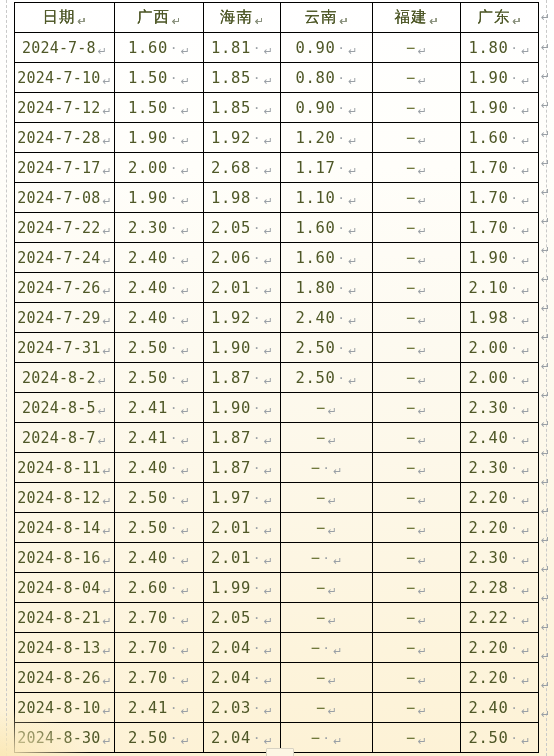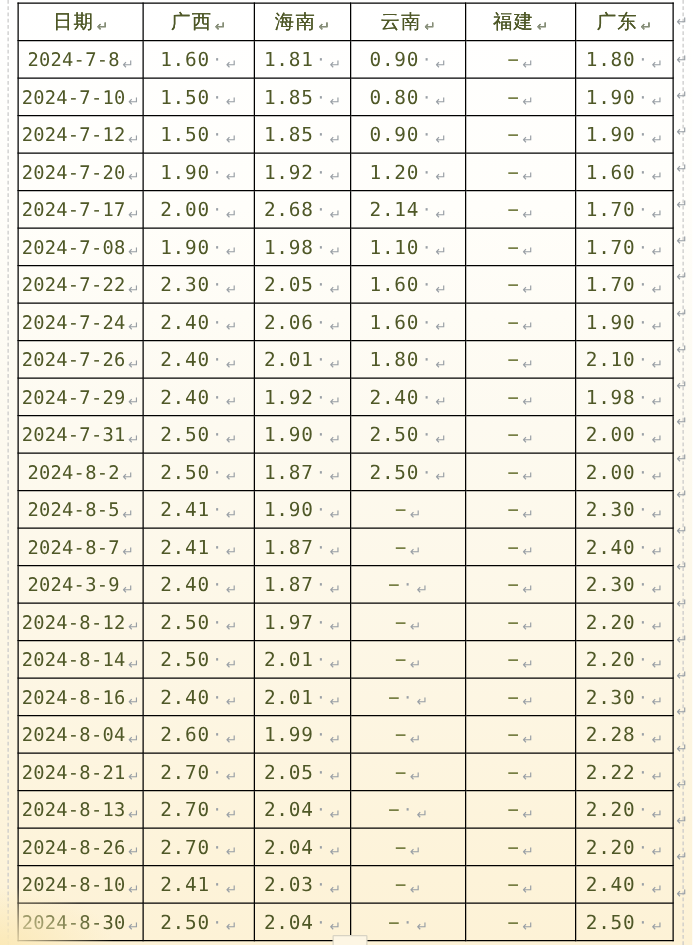--- a/index.html
+++ b/index.html
@@ -221,32 +221,32 @@
           </tr>
           <tr>
             <td class="date-cell"><span class="cell-in"><span>2024-7-12</span><span class="ret">↵</span></span></td>
             <td class="val-cell"><span class="cell-in"><span>1.50</span><span class="dot">·</span><span class="ret">↵</span></span></td>
             <td class="val-cell"><span class="cell-in"><span>1.85</span><span class="dot">·</span><span class="ret">↵</span></span></td>
             <td class="val-cell"><span class="cell-in"><span>0.90</span><span class="dot">·</span><span class="ret">↵</span></span></td>
             <td class="val-cell"><span class="cell-in"><span class="dash">−</span><span class="ret">↵</span></span></td>
             <td class="val-cell"><span class="cell-in"><span>1.90</span><span class="dot">·</span><span class="ret">↵</span></span></td>
           </tr>
           <tr>
-            <td class="date-cell"><span class="cell-in"><span>2024-7-20</span><span class="ret">↵</span></span></td>
+            <td class="date-cell"><span class="cell-in"><span>2024-7-28</span><span class="ret">↵</span></span></td>
             <td class="val-cell"><span class="cell-in"><span>1.90</span><span class="dot">·</span><span class="ret">↵</span></span></td>
             <td class="val-cell"><span class="cell-in"><span>1.92</span><span class="dot">·</span><span class="ret">↵</span></span></td>
             <td class="val-cell"><span class="cell-in"><span>1.20</span><span class="dot">·</span><span class="ret">↵</span></span></td>
             <td class="val-cell"><span class="cell-in"><span class="dash">−</span><span class="ret">↵</span></span></td>
             <td class="val-cell"><span class="cell-in"><span>1.60</span><span class="dot">·</span><span class="ret">↵</span></span></td>
           </tr>
           <tr>
             <td class="date-cell"><span class="cell-in"><span>2024-7-17</span><span class="ret">↵</span></span></td>
             <td class="val-cell"><span class="cell-in"><span>2.00</span><span class="dot">·</span><span class="ret">↵</span></span></td>
             <td class="val-cell"><span class="cell-in"><span>2.68</span><span class="dot">·</span><span class="ret">↵</span></span></td>
-            <td class="val-cell"><span class="cell-in"><span>2.14</span><span class="dot">·</span><span class="ret">↵</span></span></td>
+            <td class="val-cell"><span class="cell-in"><span>1.17</span><span class="dot">·</span><span class="ret">↵</span></span></td>
             <td class="val-cell"><span class="cell-in"><span class="dash">−</span><span class="ret">↵</span></span></td>
             <td class="val-cell"><span class="cell-in"><span>1.70</span><span class="dot">·</span><span class="ret">↵</span></span></td>
           </tr>
           <tr>
             <td class="date-cell"><span class="cell-in"><span>2024-7-08</span><span class="ret">↵</span></span></td>
             <td class="val-cell"><span class="cell-in"><span>1.90</span><span class="dot">·</span><span class="ret">↵</span></span></td>
             <td class="val-cell"><span class="cell-in"><span>1.98</span><span class="dot">·</span><span class="ret">↵</span></span></td>
             <td class="val-cell"><span class="cell-in"><span>1.10</span><span class="dot">·</span><span class="ret">↵</span></span></td>
             <td class="val-cell"><span class="cell-in"><span class="dash">−</span><span class="ret">↵</span></span></td>
             <td class="val-cell"><span class="cell-in"><span>1.70</span><span class="dot">·</span><span class="ret">↵</span></span></td>
@@ -309,21 +309,21 @@
           </tr>
           <tr>
             <td class="date-cell"><span class="cell-in"><span>2024-8-7</span><span class="ret">↵</span></span></td>
             <td class="val-cell"><span class="cell-in"><span>2.41</span><span class="dot">·</span><span class="ret">↵</span></span></td>
             <td class="val-cell"><span class="cell-in"><span>1.87</span><span class="dot">·</span><span class="ret">↵</span></span></td>
             <td class="val-cell"><span class="cell-in"><span class="dash">−</span><span class="ret">↵</span></span></td>
             <td class="val-cell"><span class="cell-in"><span class="dash">−</span><span class="ret">↵</span></span></td>
             <td class="val-cell"><span class="cell-in"><span>2.40</span><span class="dot">·</span><span class="ret">↵</span></span></td>
           </tr>
           <tr>
-            <td class="date-cell"><span class="cell-in"><span>2024-3-9</span><span class="ret">↵</span></span></td>
+            <td class="date-cell"><span class="cell-in"><span>2024-8-11</span><span class="ret">↵</span></span></td>
             <td class="val-cell"><span class="cell-in"><span>2.40</span><span class="dot">·</span><span class="ret">↵</span></span></td>
             <td class="val-cell"><span class="cell-in"><span>1.87</span><span class="dot">·</span><span class="ret">↵</span></span></td>
             <td class="val-cell"><span class="cell-in"><span class="dash">−</span><span class="dot">·</span><span class="ret">↵</span></span></td>
             <td class="val-cell"><span class="cell-in"><span class="dash">−</span><span class="ret">↵</span></span></td>
             <td class="val-cell"><span class="cell-in"><span>2.30</span><span class="dot">·</span><span class="ret">↵</span></span></td>
           </tr>
           <tr>
             <td class="date-cell"><span class="cell-in"><span>2024-8-12</span><span class="ret">↵</span></span></td>
             <td class="val-cell"><span class="cell-in"><span>2.50</span><span class="dot">·</span><span class="ret">↵</span></span></td>
             <td class="val-cell"><span class="cell-in"><span>1.97</span><span class="dot">·</span><span class="ret">↵</span></span></td>

